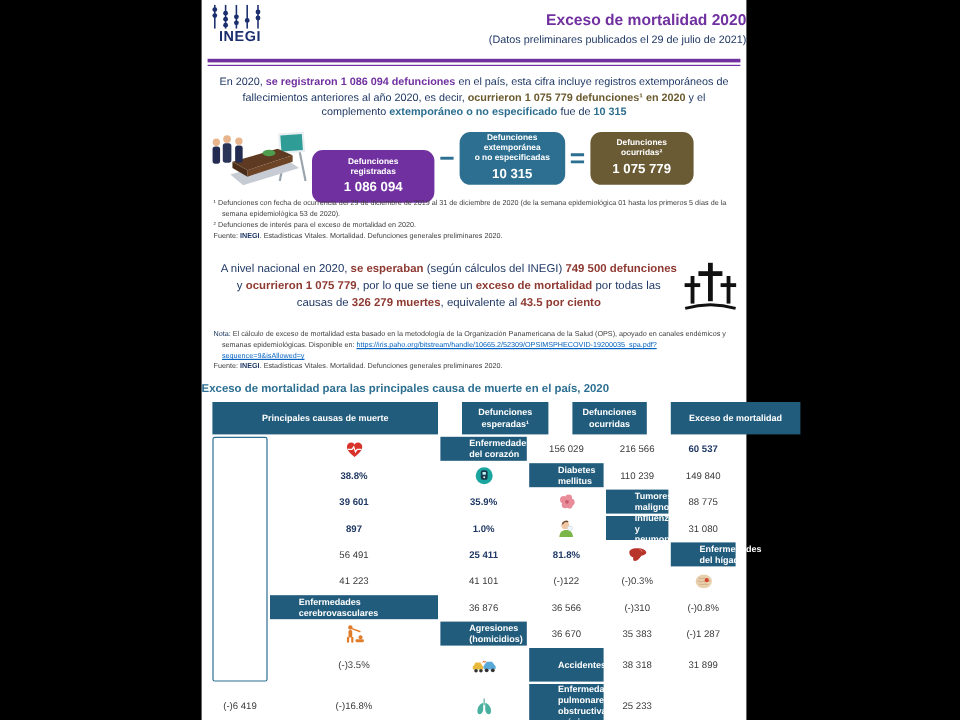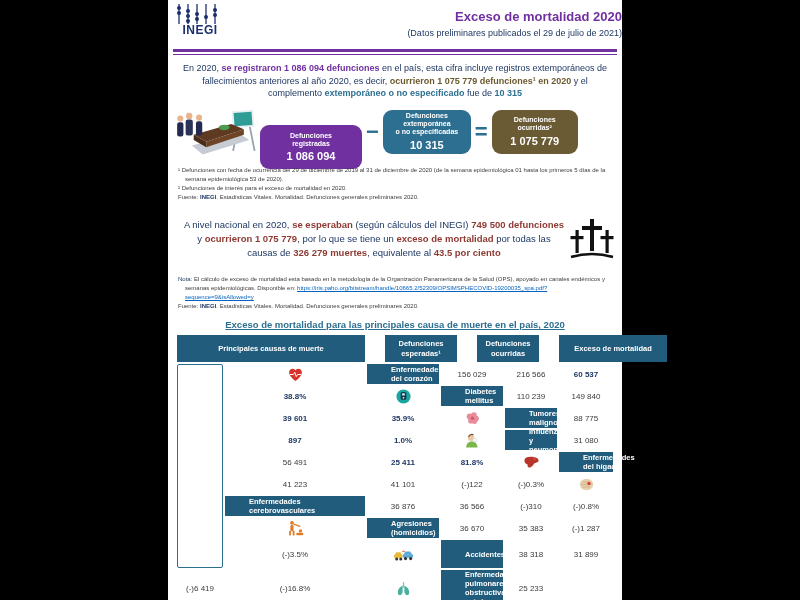--- a/index.html
+++ b/index.html
@@ -36,21 +36,21 @@
   .fns{flex:0 0 auto;margin:5px 10px 0;font-size:6px;line-height:1.5;color:#3d3d3d;}
   .hang{padding-left:7px;text-indent:-7px;}
   
   .p2row{flex:0 0 auto;display:flex;align-items:center;margin:7px 8px 0 14px;}
   .p2{flex:1;font-size:9.5px;line-height:1.45;text-align:center;color:#1f3864;}
   .crosses{flex:0 0 auto;margin-left:4px;}
   
   .nota{flex:0 0 auto;margin:6px 10px 0;font-size:6px;line-height:1.5;color:#3d3d3d;}
   .link{color:#0563c1;text-decoration:underline;}
   
-  .tbl-title{flex:0 0 auto;margin-top:8px;text-align:center;color:#2d6f91;font-weight:bold;font-size:9.5px;text-decoration:underline;}
+  .tbl-title{flex:0 0 auto;margin-top:8px;color:#2d6f91;font-weight:bold;font-size:9.5px;}
   .tbl{flex:0 0 auto;width:436px;margin:5px auto 0;}
   .thead{display:grid;grid-template-columns:188px 72px 62px 108px;gap:20px;}
   .th{background:#215c7c;color:#fff;font-weight:bold;font-size:7.5px;display:flex;align-items:center;
       justify-content:center;text-align:center;height:27px;line-height:1.25;}
   .tbody{position:relative;display:grid;grid-template-columns:46px 140px 72px 62px 52px 54px;
          grid-template-rows:repeat(8,20px) 28px;gap:2px;margin-top:2px;}
   .icon-cell{background:#fff;display:flex;align-items:center;justify-content:center;}
   .cause{background:#215c7c;color:#fff;font-weight:bold;font-size:7.5px;display:flex;align-items:center;
          padding-left:24px;line-height:1.2;}
   .num{font-size:8px;color:#3a3a3a;display:flex;align-items:center;justify-content:center;}

